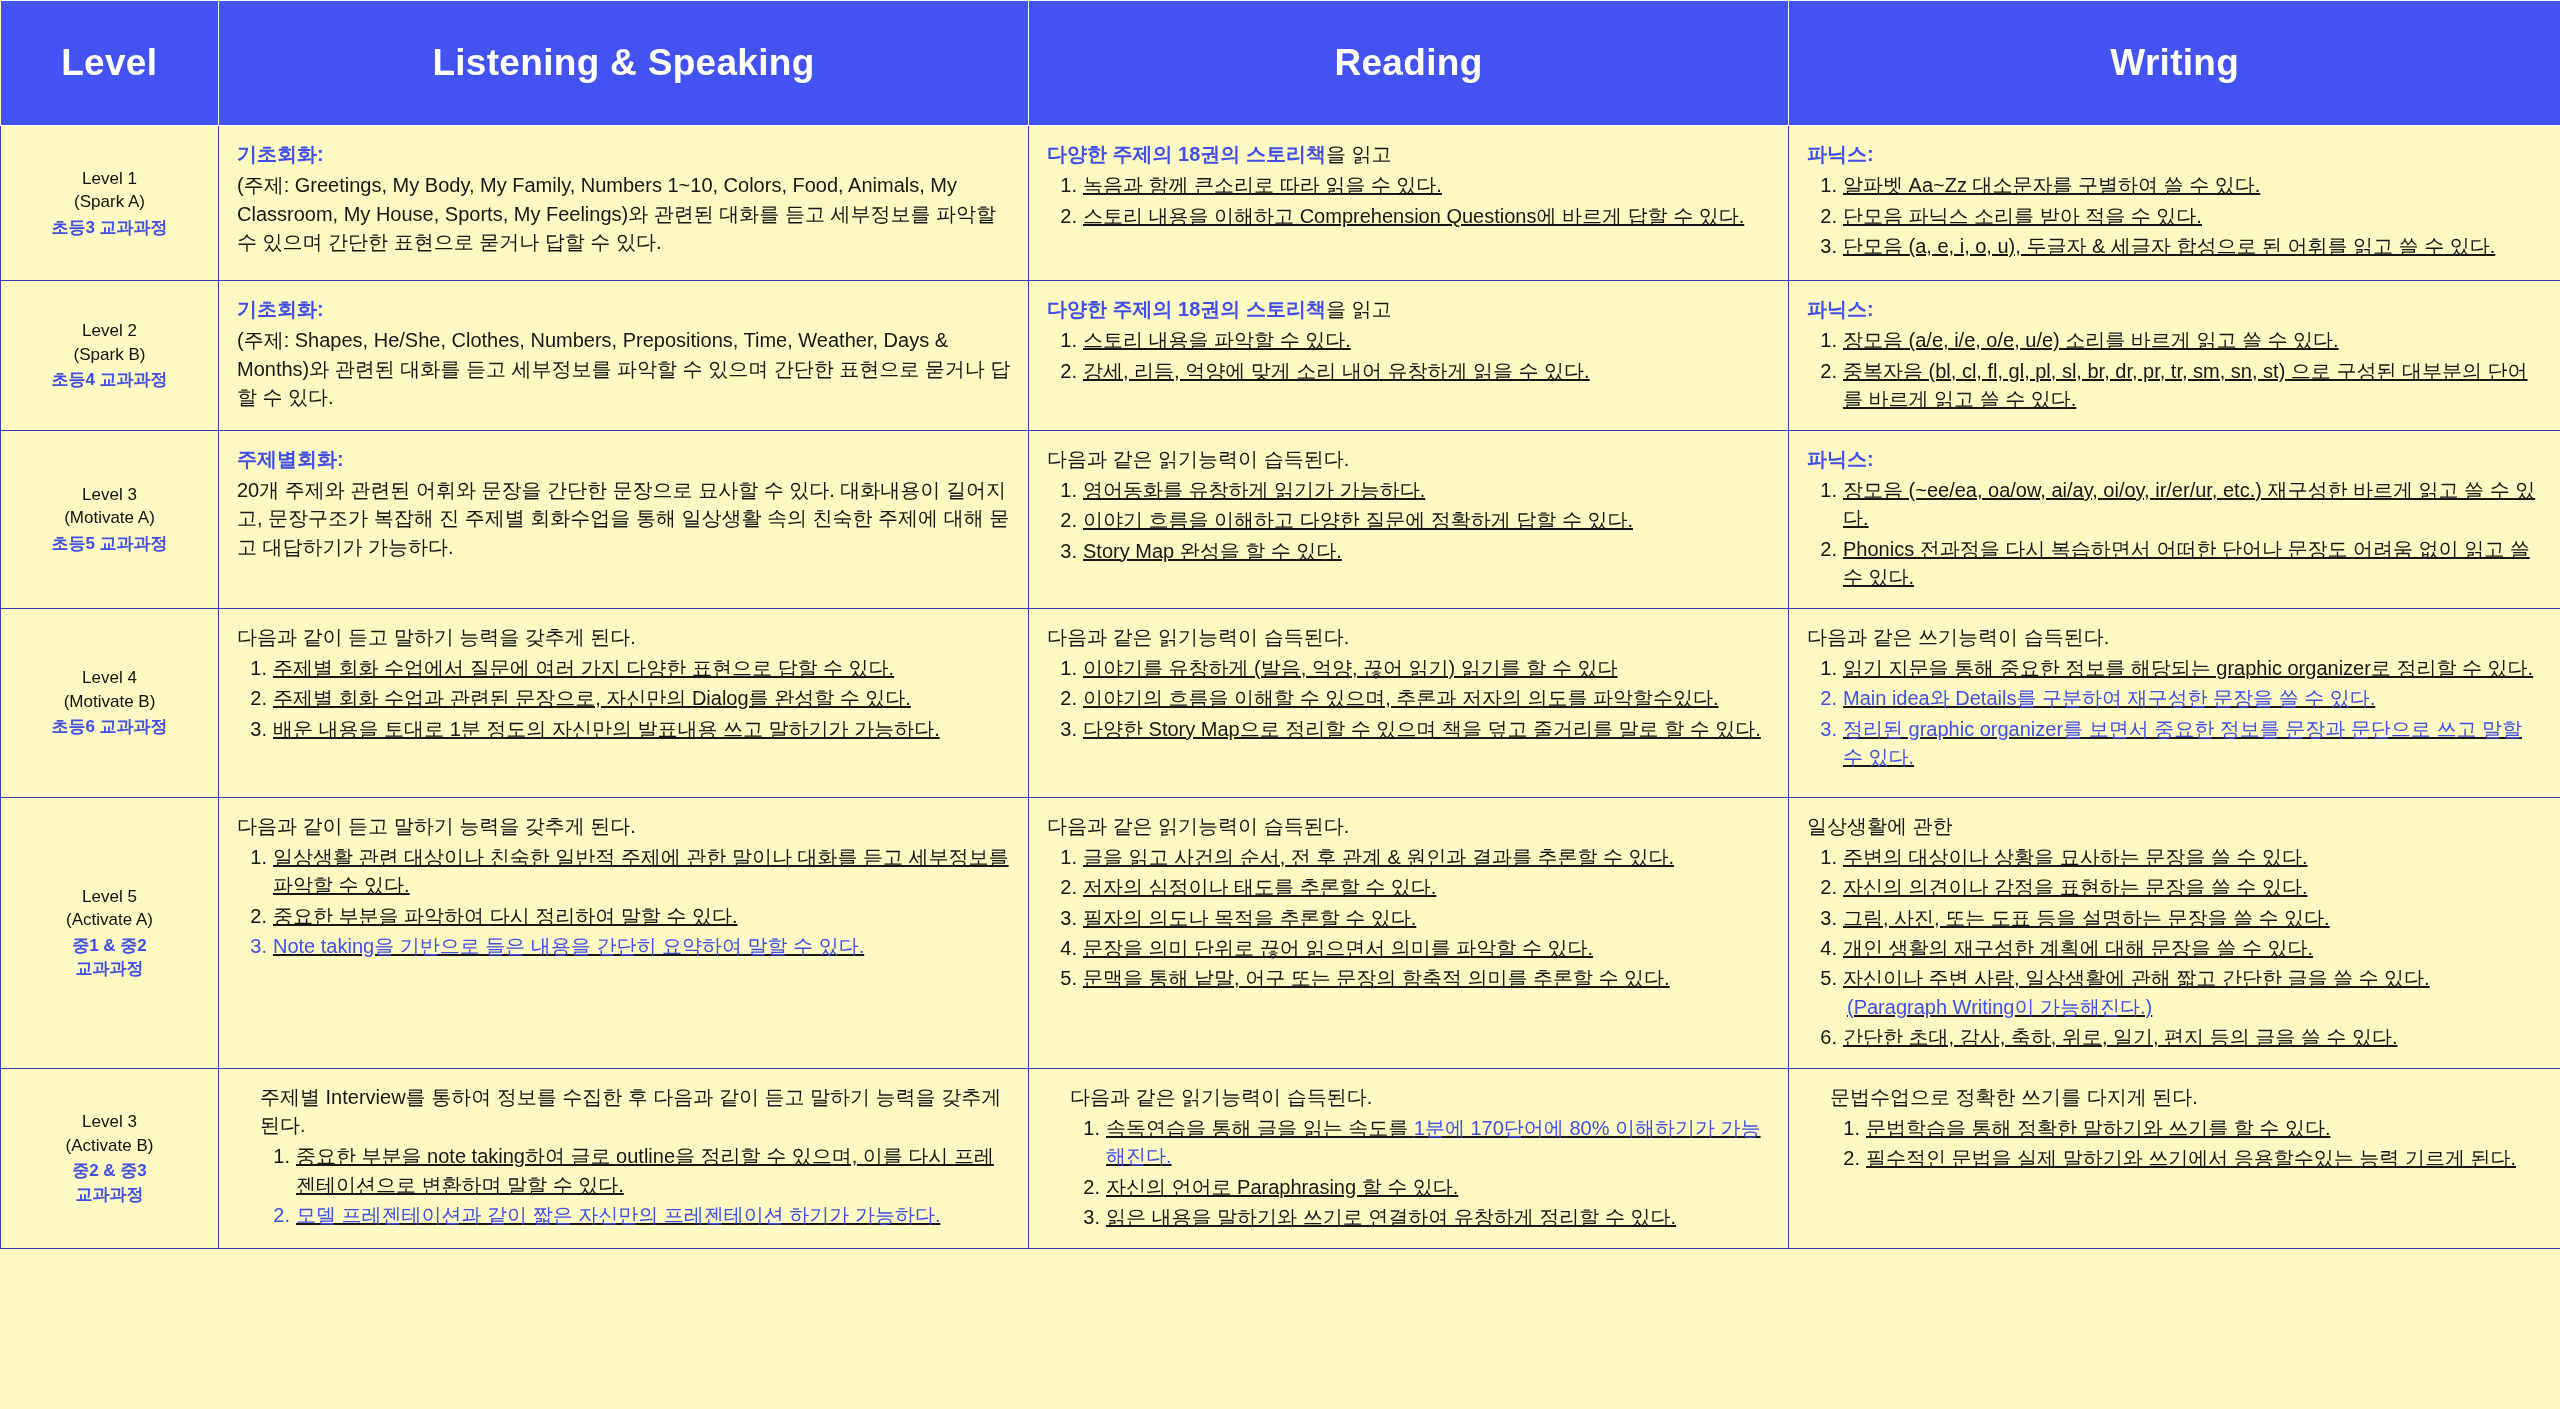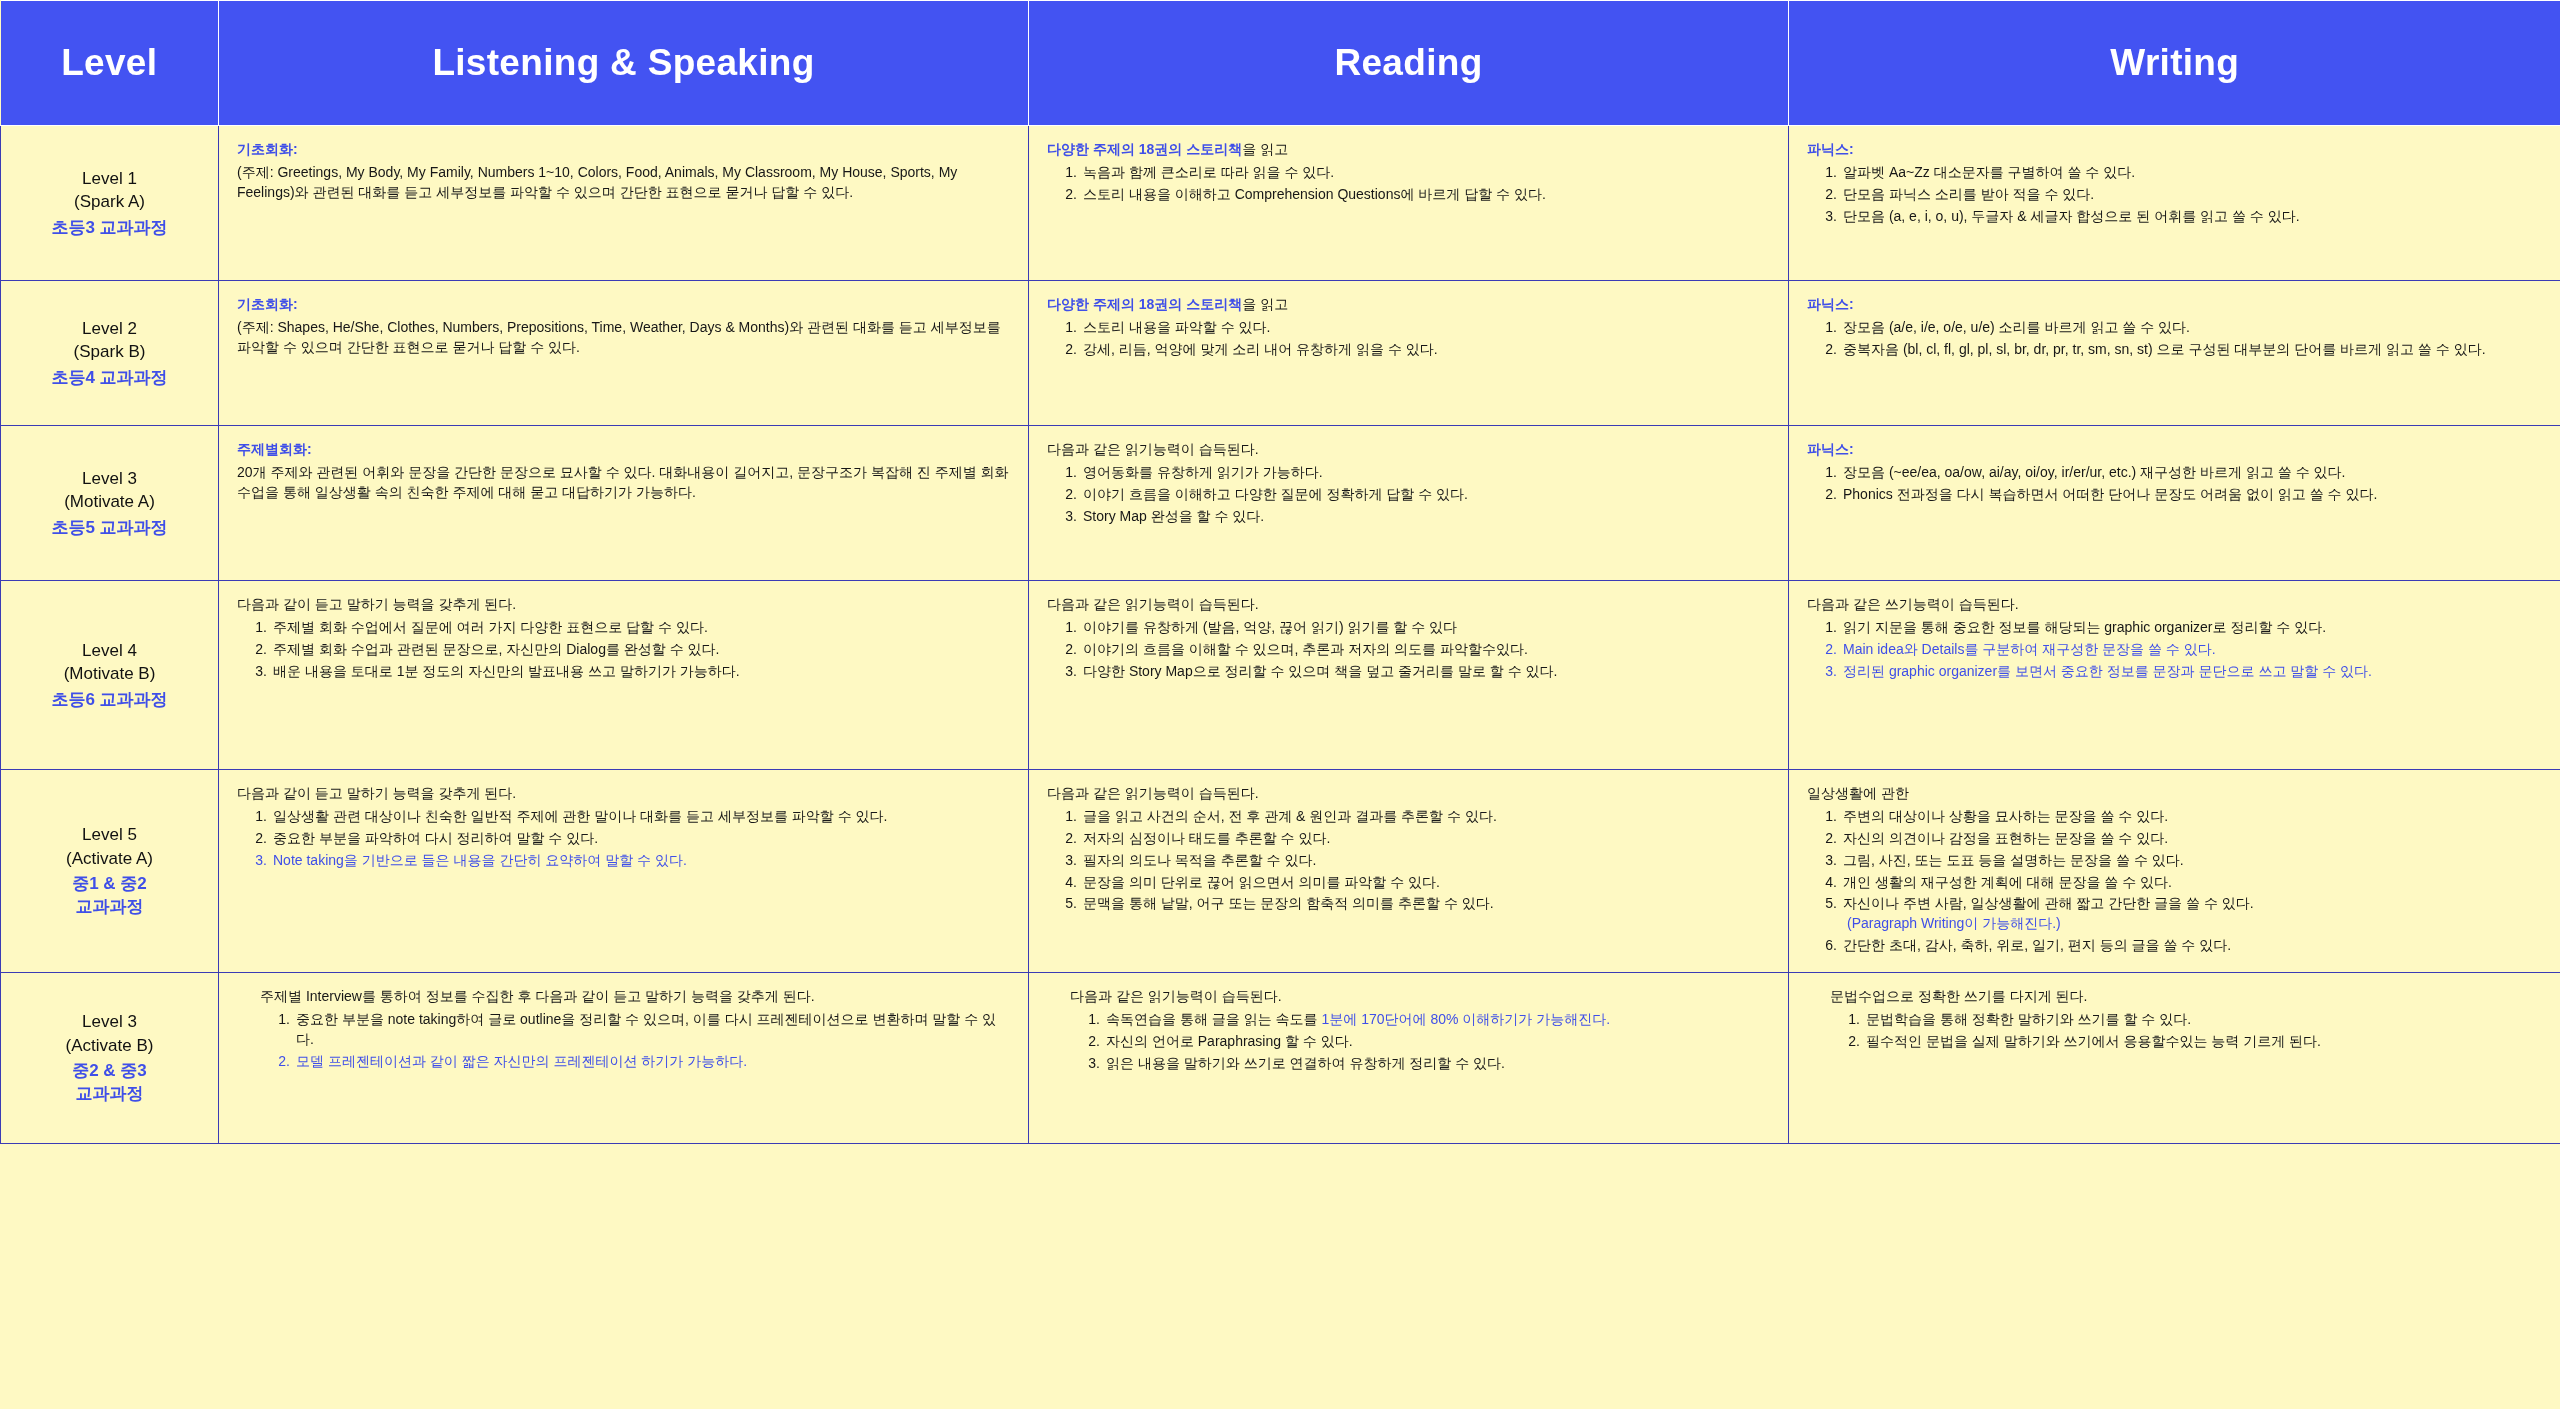--- a/index.html
+++ b/index.html
@@ -42,21 +42,21 @@
     vertical-align: middle;
     text-align: center;
   }
   thead th:first-child { border-left: none; }
   thead th:last-child  { border-right: none; }
 
   tbody td {
     border: 1px solid #3b3bb5;
     vertical-align: top;
     padding: 14px 16px 14px 18px;
-    font-size: 14px;
+    font-size: 20px;
     line-height: 1.42;
     color: #171717;
   }
   tbody td.level-cell {
     text-align: center;
     vertical-align: middle;
     padding: 10px 6px;
     font-size: 17px;
     line-height: 1.38;
     color: #111111;
@@ -72,20 +72,21 @@
   .lead {
     margin: 0 0 3px 0;
   }
   .lead.blue { color: #3f4fe8; font-weight: 700; }
   .para { margin: 0 0 3px 0; }
   ol.num {
     margin: 0;
     padding: 0 0 0 34px;
     list-style: none;
     counter-reset: li;
+    text-decoration: underline;
   }
   ol.num > li {
     counter-increment: li;
     position: relative;
     margin: 0 0 2px 0;
     padding-left: 2px;
   }
   ol.num > li::before {
     content: counter(li) ".";
     position: absolute;

